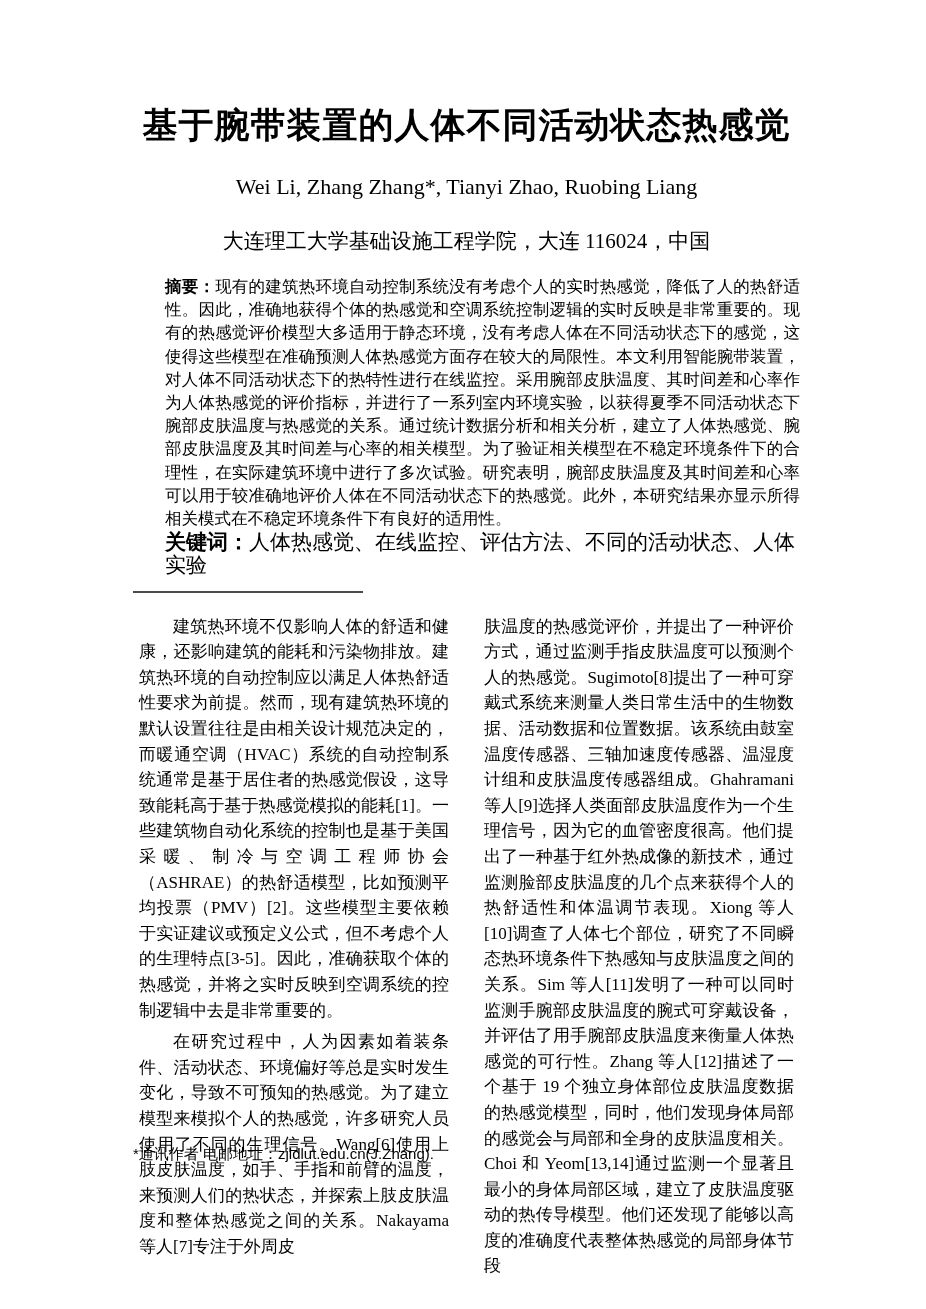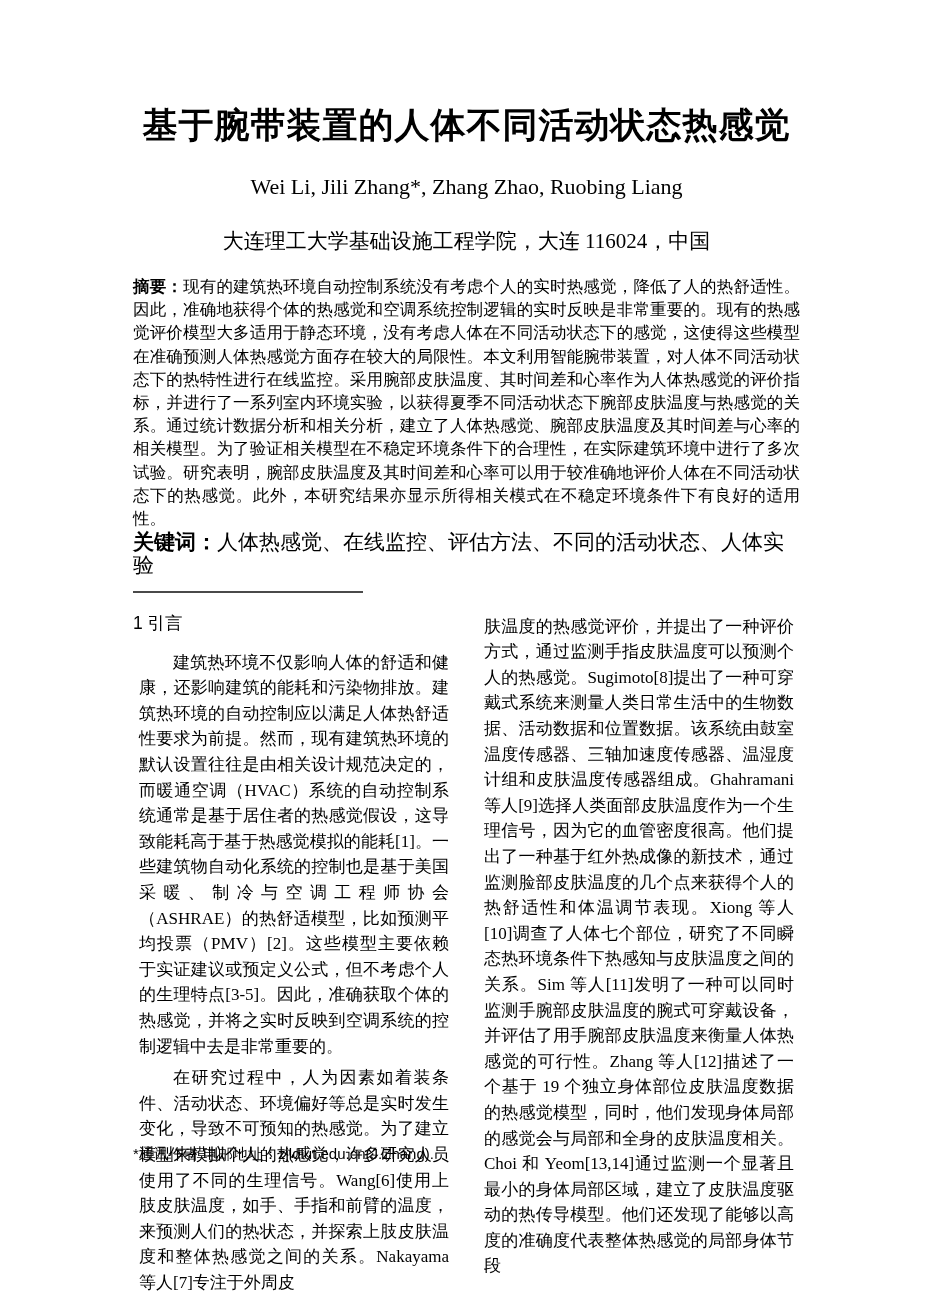--- a/index.html
+++ b/index.html
@@ -46,20 +46,21 @@
     font-size: 21px;
     line-height: 26px;
   }
   
   .abstract-block {
     margin-top: 21px;
     font-size: 16.5px;
     line-height: 23.2px;
     text-align: justify;
     text-justify: inter-character;
+    margin-left: 32px;
   }
   .abstract-block .label,
   .keywords-line .label {
     font-family: "Liberation Sans", sans-serif;
     font-weight: bold;
   }
   .keywords-line {
     font-size: 21px;
     line-height: 23.2px;
     text-align: left;
@@ -112,36 +113,35 @@
 </style>
 </head>
 <body>
 
 <div class="page">
 
   <div class="paper-title">
     <div>基于腕带装置的人体不同活动状态热感觉</div>
   </div>
 
-  <div class="authors">Wei Li, Jili Zhang*, Zhang Zhao, Ruobing Liang</div>
+  <div class="authors">Wei Li, Zhang Zhang*, Tianyi Zhao, Ruobing Liang</div>
 
   <div class="affiliation">大连理工大学基础设施工程学院，大连 116024，中国</div>
 
   <div class="abstract-block">
     <span class="label">摘要：</span><span>现有的建筑热环境自动控制系统没有考虑个人的实时热感觉，降低了人的热舒适性。因此，准确地获得个体的热感觉和空调系统控制逻辑的实时反映是非常重要的。现有的热感觉评价模型大多适用于静态环境，没有考虑人体在不同活动状态下的感觉，这使得这些模型在准确预测人体热感觉方面存在较大的局限性。本文利用智能腕带装置，对人体不同活动状态下的热特性进行在线监控。采用腕部皮肤温度、其时间差和心率作为人体热感觉的评价指标，并进行了一系列室内环境实验，以获得夏季不同活动状态下腕部皮肤温度与热感觉的关系。通过统计数据分析和相关分析，建立了人体热感觉、腕部皮肤温度及其时间差与心率的相关模型。为了验证相关模型在不稳定环境条件下的合理性，在实际建筑环境中进行了多次试验。研究表明，腕部皮肤温度及其时间差和心率可以用于较准确地评价人体在不同活动状态下的热感觉。此外，本研究结果亦显示所得相关模式在不稳定环境条件下有良好的适用性。</span>
     <div class="keywords-line">
       <span class="label">关键词：</span><span>人体热感觉、在线监控、评估方法、不同的活动状态、人体实验</span>
     </div>
   </div>
 
   <div class="divider"></div>
 
   <div class="columns">
     <div class="col">
-      <h2 class="section-heading">1 引言</h2>
       <p>建筑热环境不仅影响人体的舒适和健康，还影响建筑的能耗和污染物排放。建筑热环境的自动控制应以满足人体热舒适性要求为前提。然而，现有建筑热环境的默认设置往往是由相关设计规范决定的，而暖通空调（HVAC）系统的自动控制系统通常是基于居住者的热感觉假设，这导致能耗高于基于热感觉模拟的能耗[1]。一些建筑物自动化系统的控制也是基于美国采暖、制冷与空调工程师协会（ASHRAE）的热舒适模型，比如预测平均投票（PMV）[2]。这些模型主要依赖于实证建议或预定义公式，但不考虑个人的生理特点[3-5]。因此，准确获取个体的热感觉，并将之实时反映到空调系统的控制逻辑中去是非常重要的。</p>
       <p>在研究过程中，人为因素如着装条件、活动状态、环境偏好等总是实时发生变化，导致不可预知的热感觉。为了建立模型来模拟个人的热感觉，许多研究人员使用了不同的生理信号。Wang[6]使用上肢皮肤温度，如手、手指和前臂的温度，来预测人们的热状态，并探索上肢皮肤温度和整体热感觉之间的关系。Nakayama 等人[7]专注于外周皮</p>
     </div>
     <div class="col">
       <p class="no-indent">肤温度的热感觉评价，并提出了一种评价方式，通过监测手指皮肤温度可以预测个人的热感觉。Sugimoto[8]提出了一种可穿戴式系统来测量人类日常生活中的生物数据、活动数据和位置数据。该系统由鼓室温度传感器、三轴加速度传感器、温湿度计组和皮肤温度传感器组成。Ghahramani 等人[9]选择人类面部皮肤温度作为一个生理信号，因为它的血管密度很高。他们提出了一种基于红外热成像的新技术，通过监测脸部皮肤温度的几个点来获得个人的热舒适性和体温调节表现。Xiong 等人[10]调查了人体七个部位，研究了不同瞬态热环境条件下热感知与皮肤温度之间的关系。Sim 等人[11]发明了一种可以同时监测手腕部皮肤温度的腕式可穿戴设备，并评估了用手腕部皮肤温度来衡量人体热感觉的可行性。Zhang 等人[12]描述了一个基于 19 个独立身体部位皮肤温度数据的热感觉模型，同时，他们发现身体局部的感觉会与局部和全身的皮肤温度相关。Choi 和 Yeom[13,14]通过监测一个显著且最小的身体局部区域，建立了皮肤温度驱动的热传导模型。他们还发现了能够以高度的准确度代表整体热感觉的局部身体节段</p>
     </div>
   </div>
 
   <div class="footnote">*通讯作者 电邮地址：zjldlut.edu.cn(J.Zhang).</div>
 

